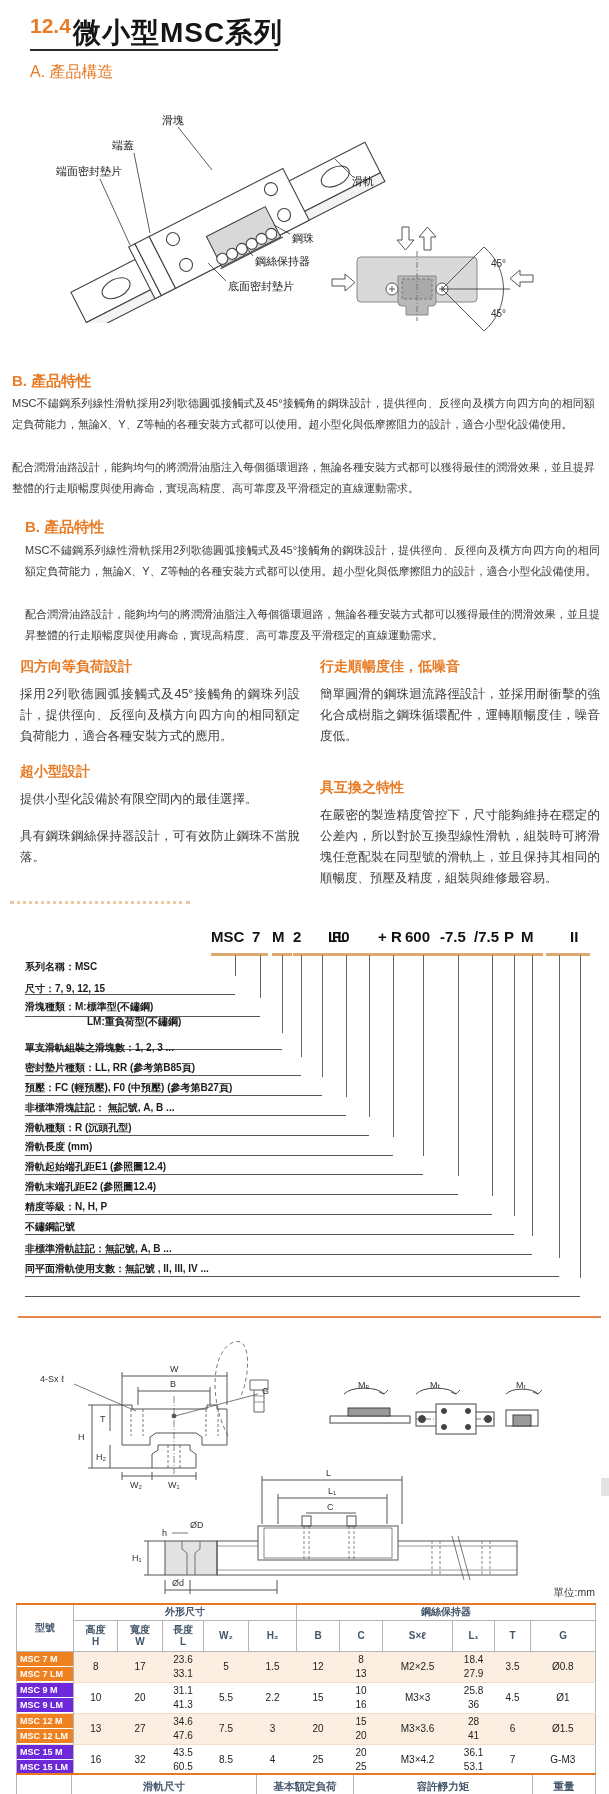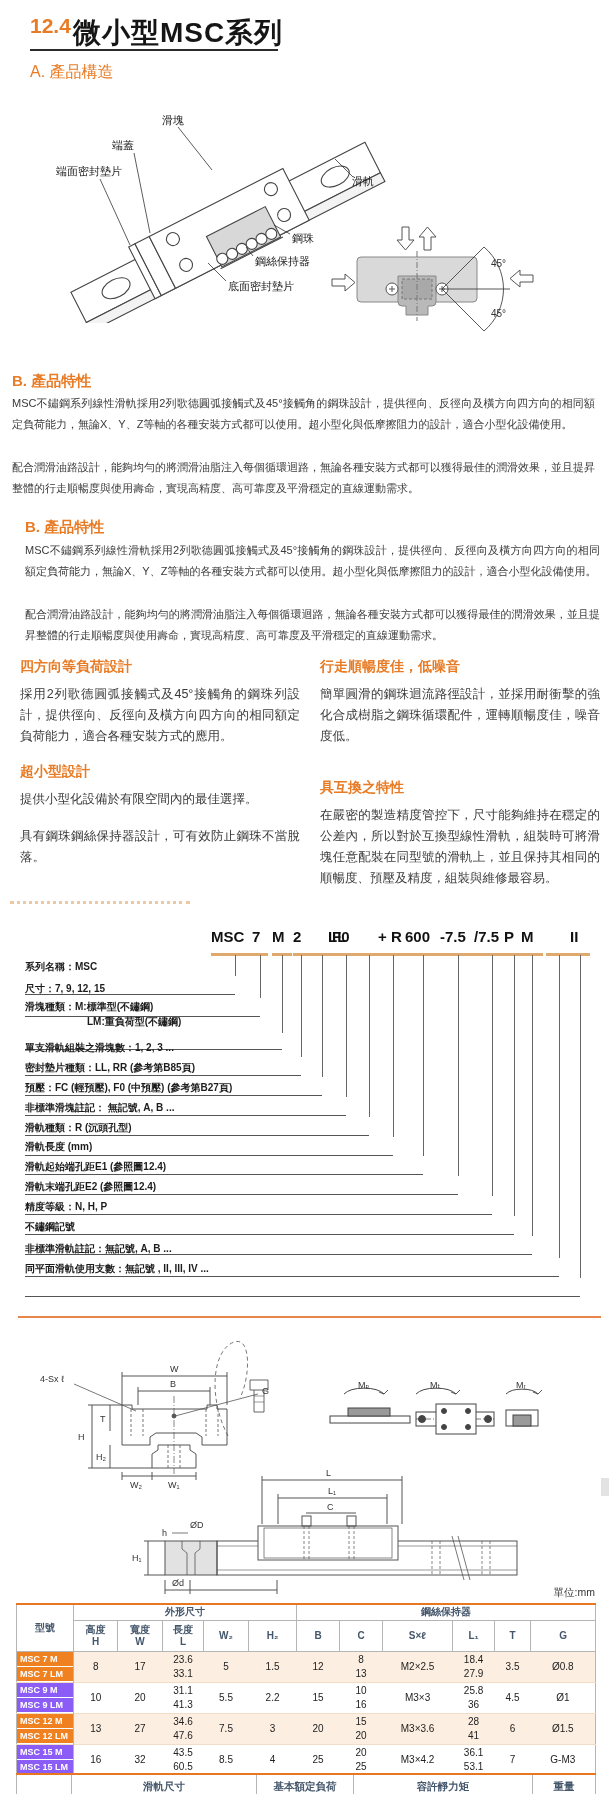--- a/index.html
+++ b/index.html
@@ -45,21 +45,21 @@
   .t1 .sh th{height:28px}
   .thl{text-align:center}
   .thl:empty{display:none}
   .t1 td{text-align:center;vertical-align:middle;height:29px;padding:0;color:#222}
   .bg-peach td{background:#fcefe1}
   .bg-white td{background:#ffffff}
   .model-cell{padding:0 !important;border-right:1px solid #b5b5b5;background:#fff !important}
   .model{height:14px;line-height:14px;font-size:9px;font-weight:bold;color:#fff;
          text-align:left;padding-left:3px;margin-bottom:1px}
   .m-orange{background:#ef8120}
-  .m-gray{background:#8b5cf6}
+  .m-gray{background:#6d28d9}
   .two div{height:14px;line-height:14px}
   .t1 tbody tr + tr td{border-top:1px solid #f2ddc6}
   .t2{top:1773px;left:16px;width:579px;border-top:2.5px solid #e87722;
       border-left:1px solid #b5b5b5;border-right:1px solid #b5b5b5}
   .t2 th{border:1px solid #b5b5b5;height:21px;font-size:10.5px;font-weight:bold;
          color:#44566b;background:#fff}
   svg text{fill:#222}
   .dim{font-size:9px;fill:#333}
   .callout{font-size:11px;fill:#222}
 </style>

